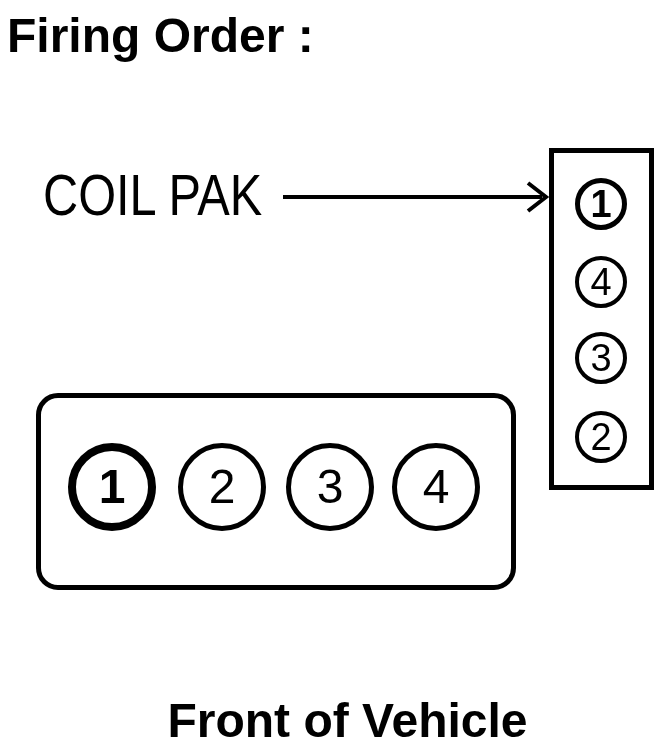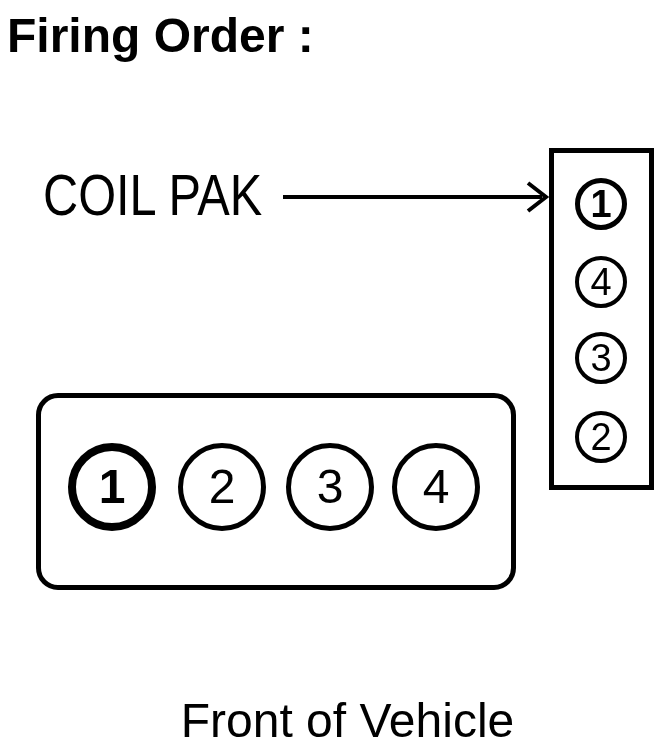--- a/index.html
+++ b/index.html
@@ -108,21 +108,21 @@
   .c-pos-3 { left: 351px; }
 
   
   .footer-label {
     position: absolute;
     top: 692px; left: 0;
     width: 672px;
     padding-left: 23px;
     box-sizing: border-box;
     text-align: center;
-    font-weight: normal;
+    font-weight: bold;
     font-size: 48px;
     line-height: 1.2;
     white-space: nowrap;
   }
 </style>
 </head>
 <body>
 
 <div class="title-row">
   <span>Firing Order :</span>

